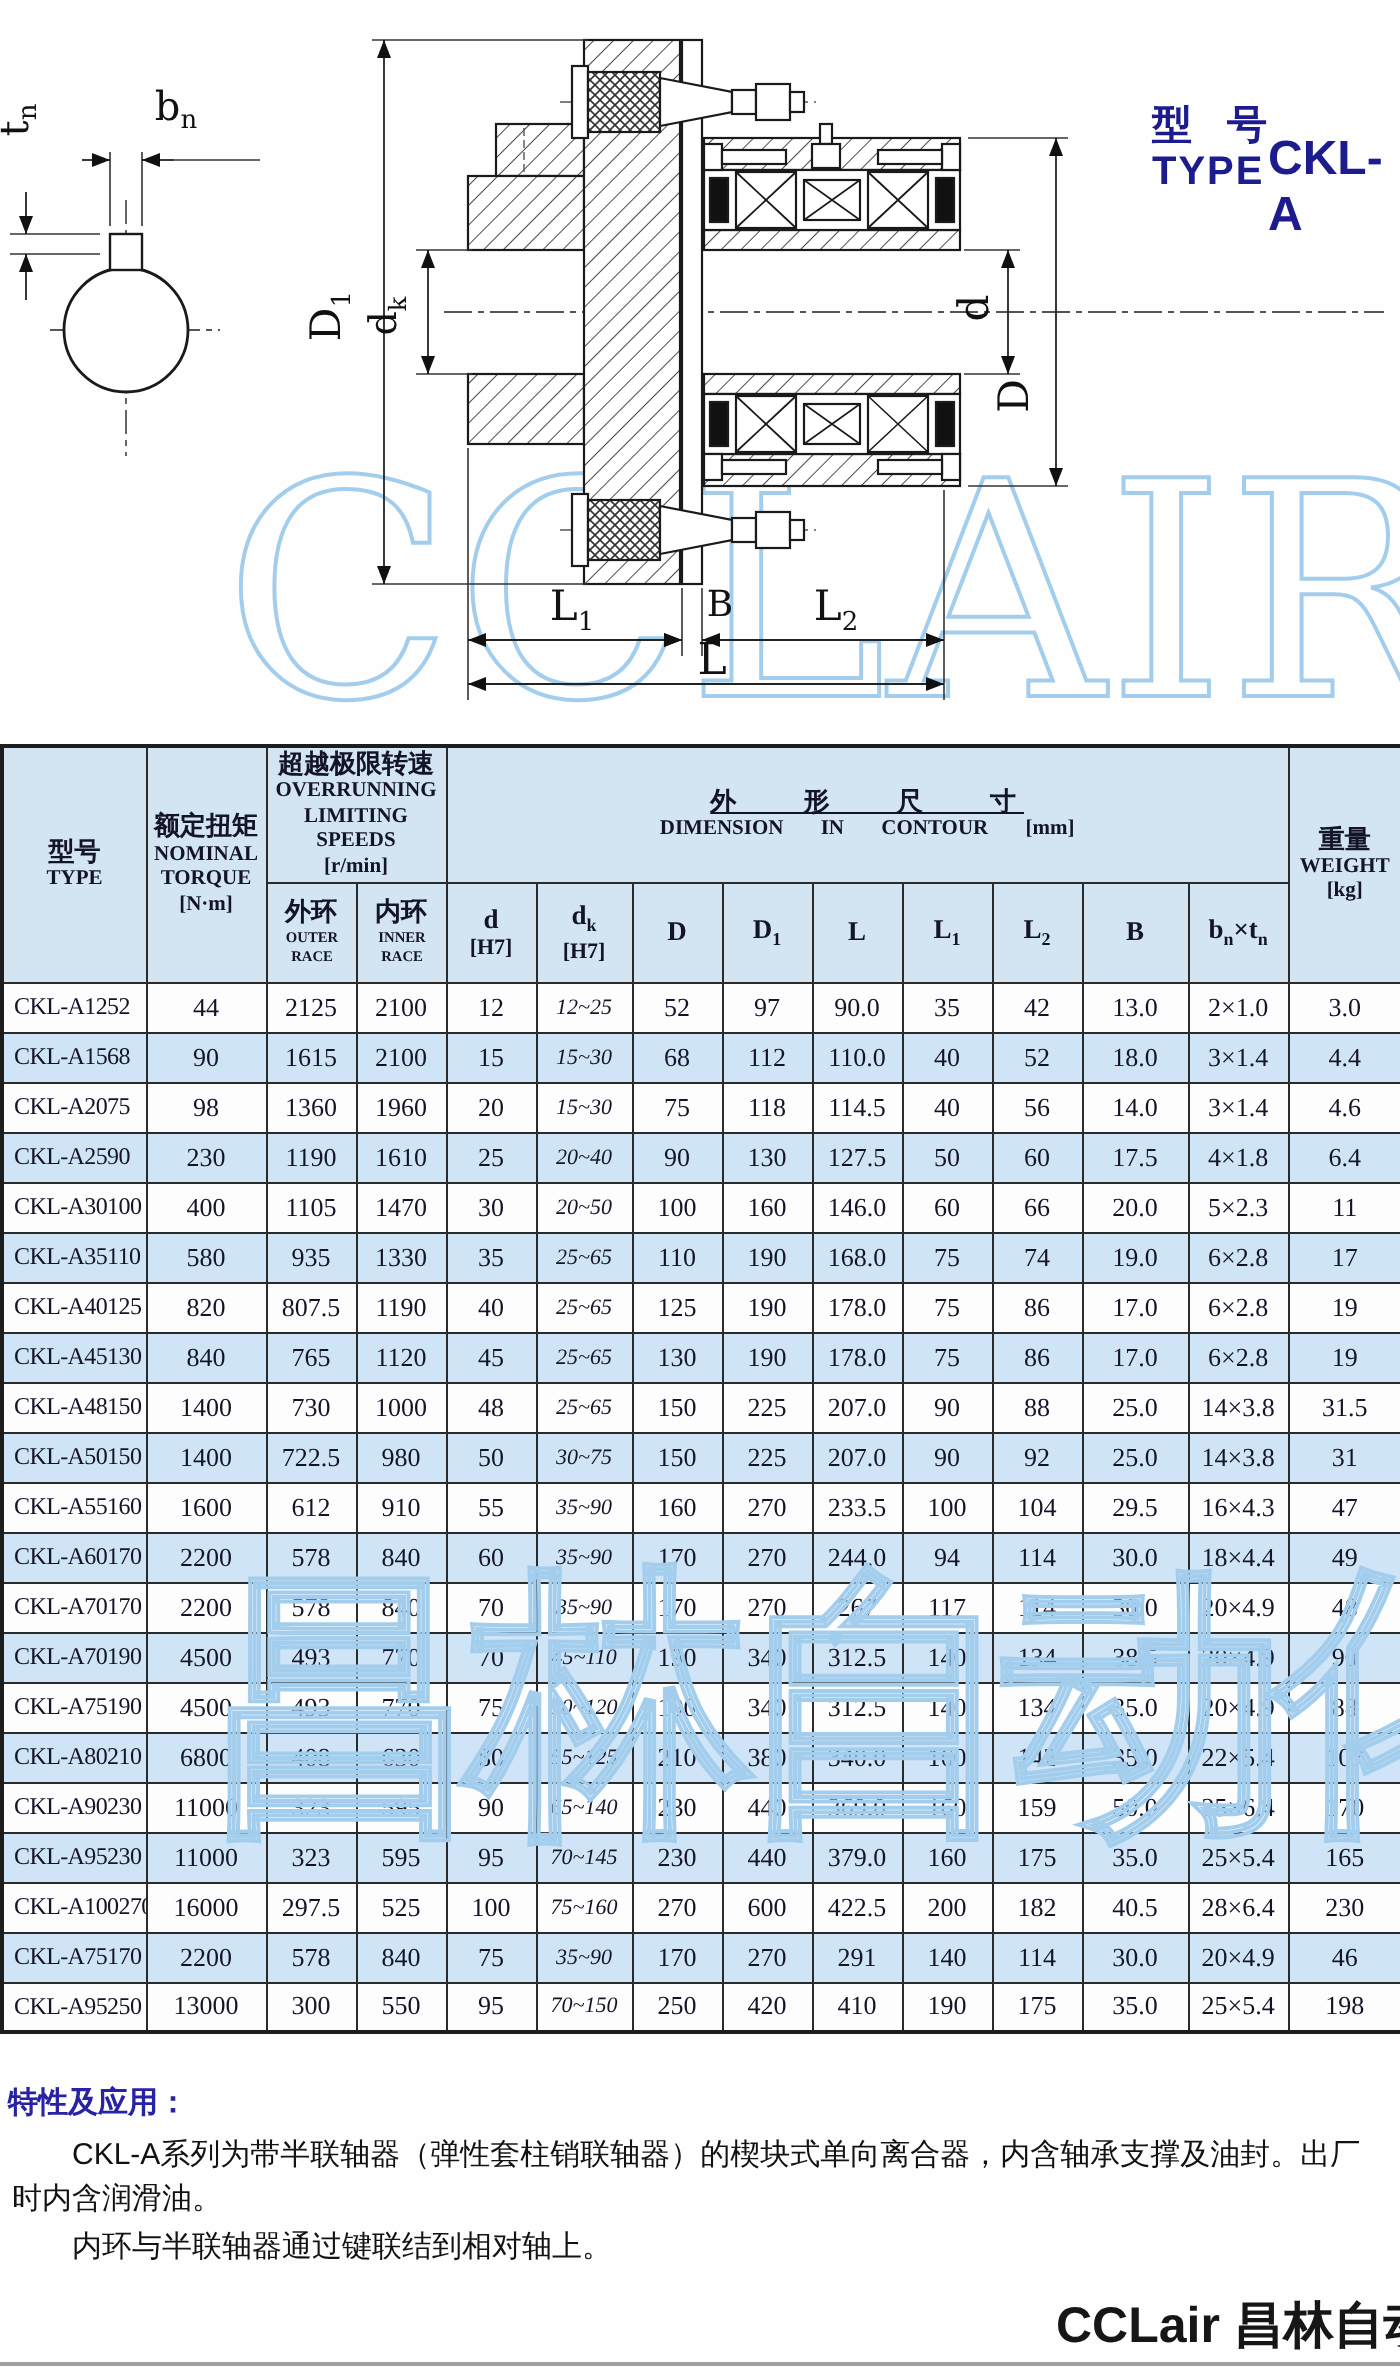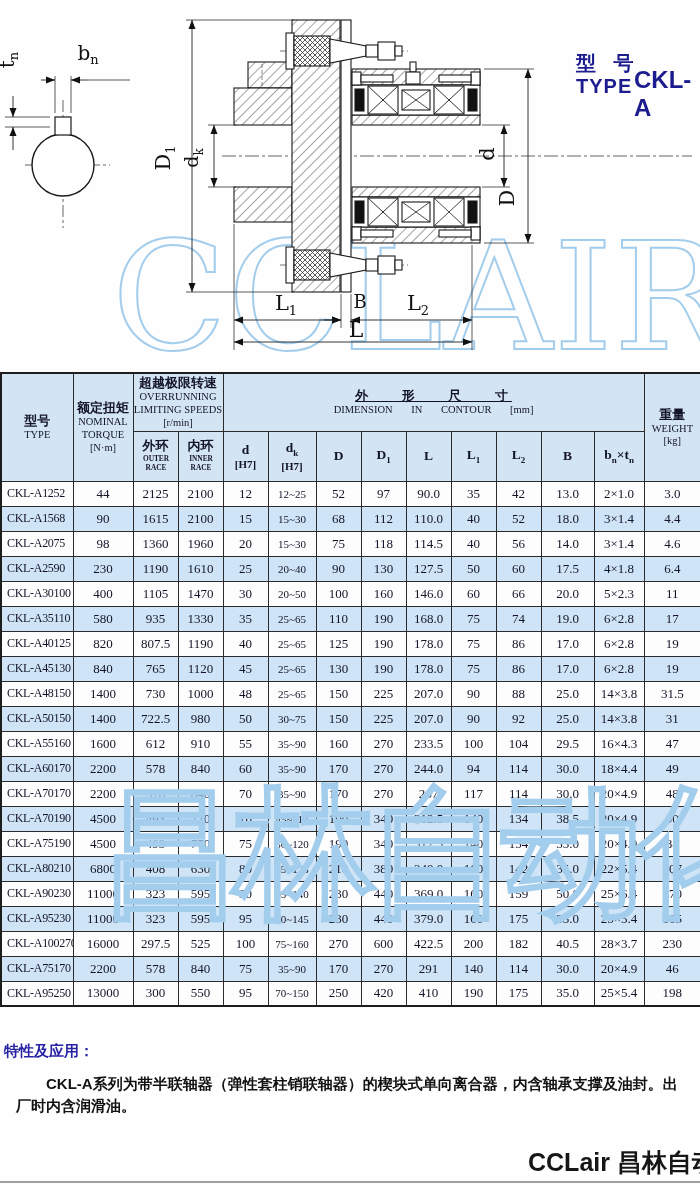--- a/index.html
+++ b/index.html
@@ -38,40 +38,40 @@
   .spec-table{
     position:absolute;top:372px;left:0;z-index:2;width:700px;
     border-collapse:collapse;table-layout:fixed;background:#fdfdfe;
     border:2px solid #1d1d1d;
   }
   .spec-table th,.spec-table td{border:1px solid var(--border);padding:0;overflow:hidden;}
   .spec-table thead th{background:var(--header-bg);color:var(--ink);vertical-align:middle;}
   .spec-table thead tr:nth-child(1){height:58px;}
   .spec-table thead tr:nth-child(2){height:50px;}
   .hl-zh{font-size:13px;font-weight:700;line-height:1.25;}
-  .hl-en{font-family:"Liberation Serif",serif;font-size:10.5px;font-weight:400;line-height:1.2;}
+  .hl-en{font-family:"Liberation Serif",serif;font-size:10.5px;font-weight:700;line-height:1.2;}
   .hl-sm{font-family:"Liberation Serif",serif;font-size:8px;font-weight:700;line-height:1.25;transform:scale(.92);}
   .th-dim .hl-zh{letter-spacing:4px;word-spacing:22px;text-decoration:underline;}
   .th-dim .hl-en{word-spacing:16px;}
   .sym{font-family:"Liberation Serif",serif;font-size:13.5px;font-weight:700;line-height:1.3;}
   .sym sub{font-size:9px;}
   .note{font-family:"Liberation Serif",serif;font-size:11px;font-weight:700;line-height:1.2;}
   .spec-table tbody tr{height:25px;}
   .spec-table tbody tr:nth-child(even){background:var(--row-alt);}
   .spec-table tbody td{
     font-family:"Liberation Serif",serif;font-size:13px;color:var(--ink);
     text-align:center;vertical-align:middle;white-space:nowrap;
   }
   .spec-table tbody td.c-type{text-align:left;padding-left:5px;font-size:12px;letter-spacing:-0.3px;}
-  .spec-table tbody td:nth-child(6){font-size:11px;}
+  .spec-table tbody td:nth-child(6){font-size:11px;font-style:italic;}
 
   
   .notes{position:absolute;left:4px;right:8px;top:1042px;z-index:2;color:#121212;}
   .notes-title{color:#2823a5;font-size:15px;font-weight:700;margin:0 0 6px 0;}
-  .notes p{margin:12px;font-size:15px;font-weight:700;line-height:1.45;text-indent:2em;}
+  .notes p{margin:2px;font-size:15px;font-weight:400;line-height:1.45;text-indent:2em;}
   .scan-edge{position:absolute;left:0;right:0;bottom:2px;height:2px;background:#a0a0a0;z-index:1;}
 </style>
 </head>
 <body>
 
 <div class="page">
 
   <div class="wm-drawing">CCLAIR</div>
 
   <svg class="drawing-svg" width="700" height="368" viewBox="0 0 700 368">
@@ -635,21 +635,21 @@
           <td class="c-num">297.5</td>
           <td class="c-num">525</td>
           <td class="c-num">100</td>
           <td class="c-num">75~160</td>
           <td class="c-num">270</td>
           <td class="c-num">600</td>
           <td class="c-num">422.5</td>
           <td class="c-num">200</td>
           <td class="c-num">182</td>
           <td class="c-num">40.5</td>
-          <td class="c-num">28×3.7</td>
+          <td class="c-num">28×6.4</td>
           <td class="c-num">230</td>
         </tr>
         <tr>
           <td class="c-type">CKL-A75170</td>
           <td class="c-num">2200</td>
           <td class="c-num">578</td>
           <td class="c-num">840</td>
           <td class="c-num">75</td>
           <td class="c-num">35~90</td>
           <td class="c-num">170</td>
@@ -678,18 +678,19 @@
           <td class="c-num">198</td>
         </tr>
       </tbody>
   </table>
 
   <div class="wm-table">昌林自动化</div>
 
   <div class="notes">
     <div class="notes-title">特性及应用：</div>
     <p>CKL-A系列为带半联轴器（弹性套柱销联轴器）的楔块式单向离合器，内含轴承支撑及油封。出厂时内含润滑油。</p>
+    <p>内环与半联轴器通过键联结到相对轴上。</p>
   </div>
 
   <div class="wm-footer">CCLair 昌林自动化</div>
 
   <div class="scan-edge"></div>
 </div>
 
 </body></html>

